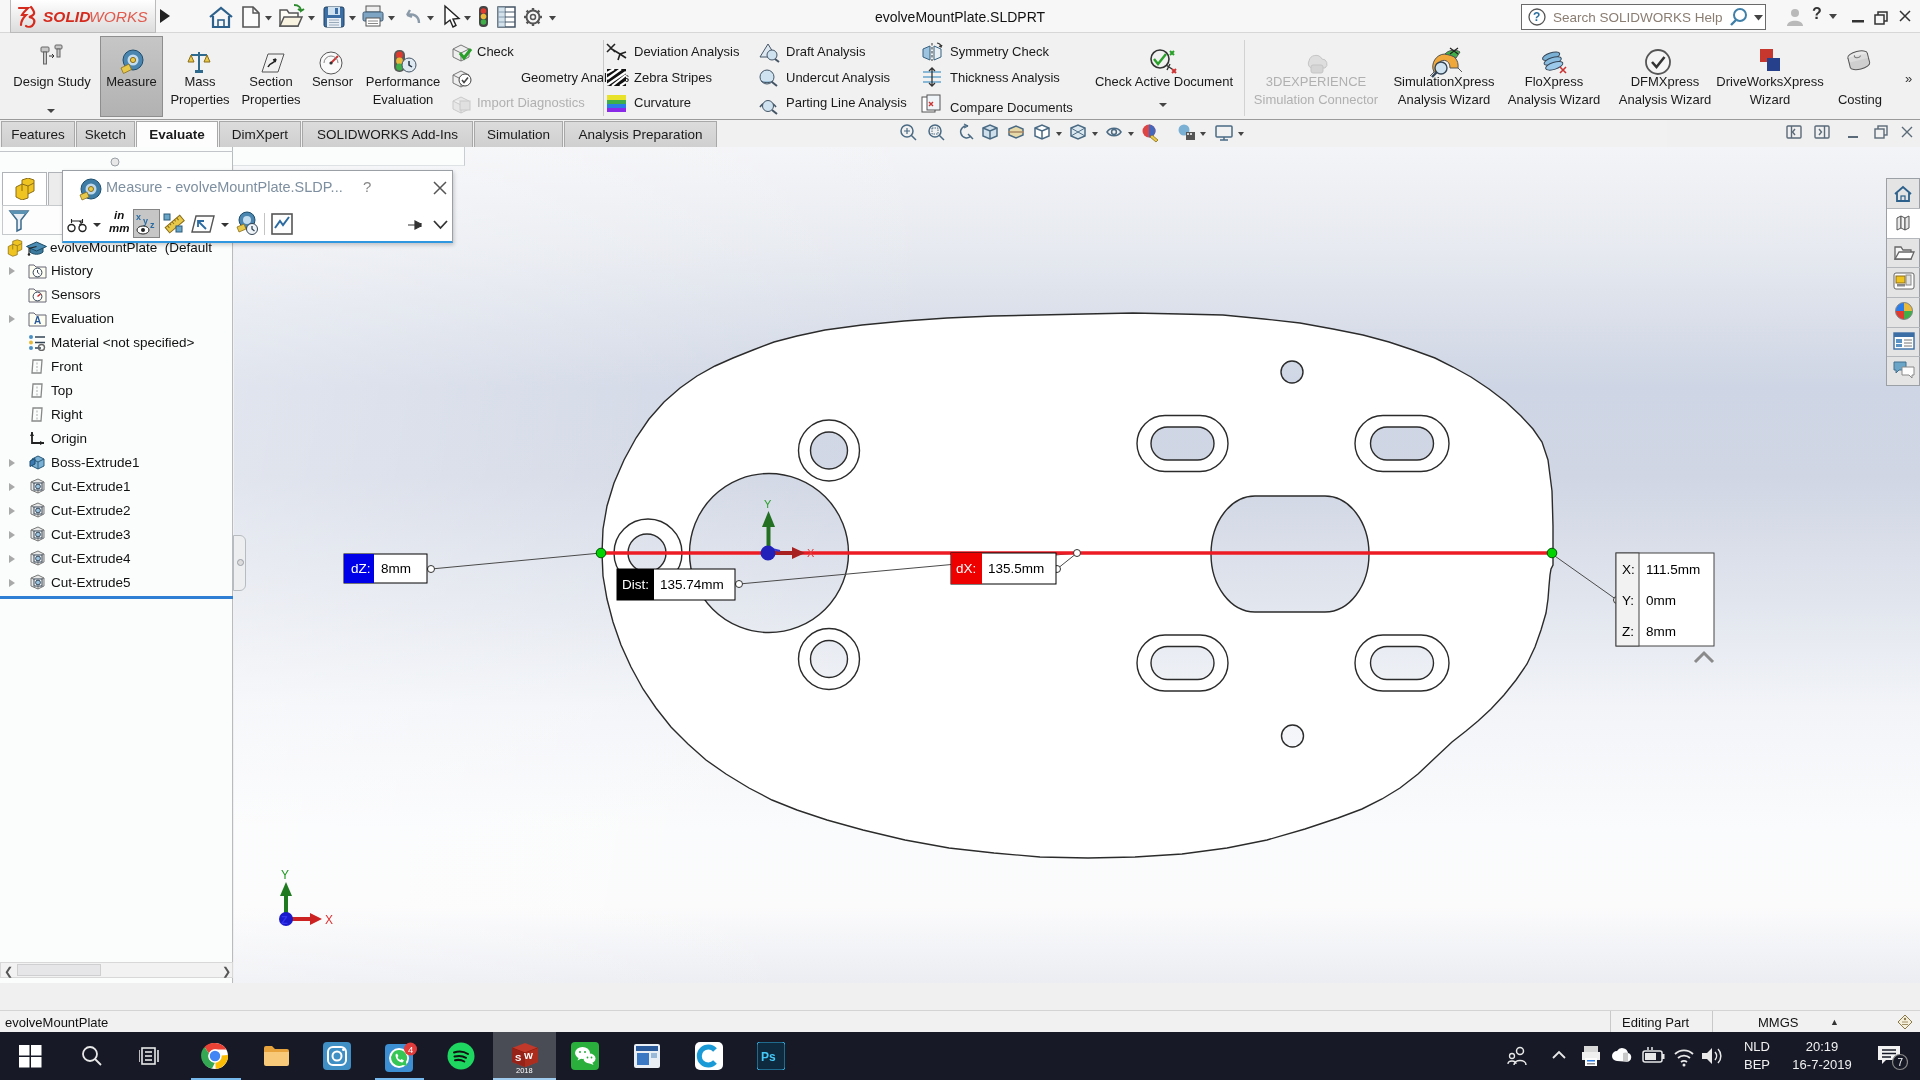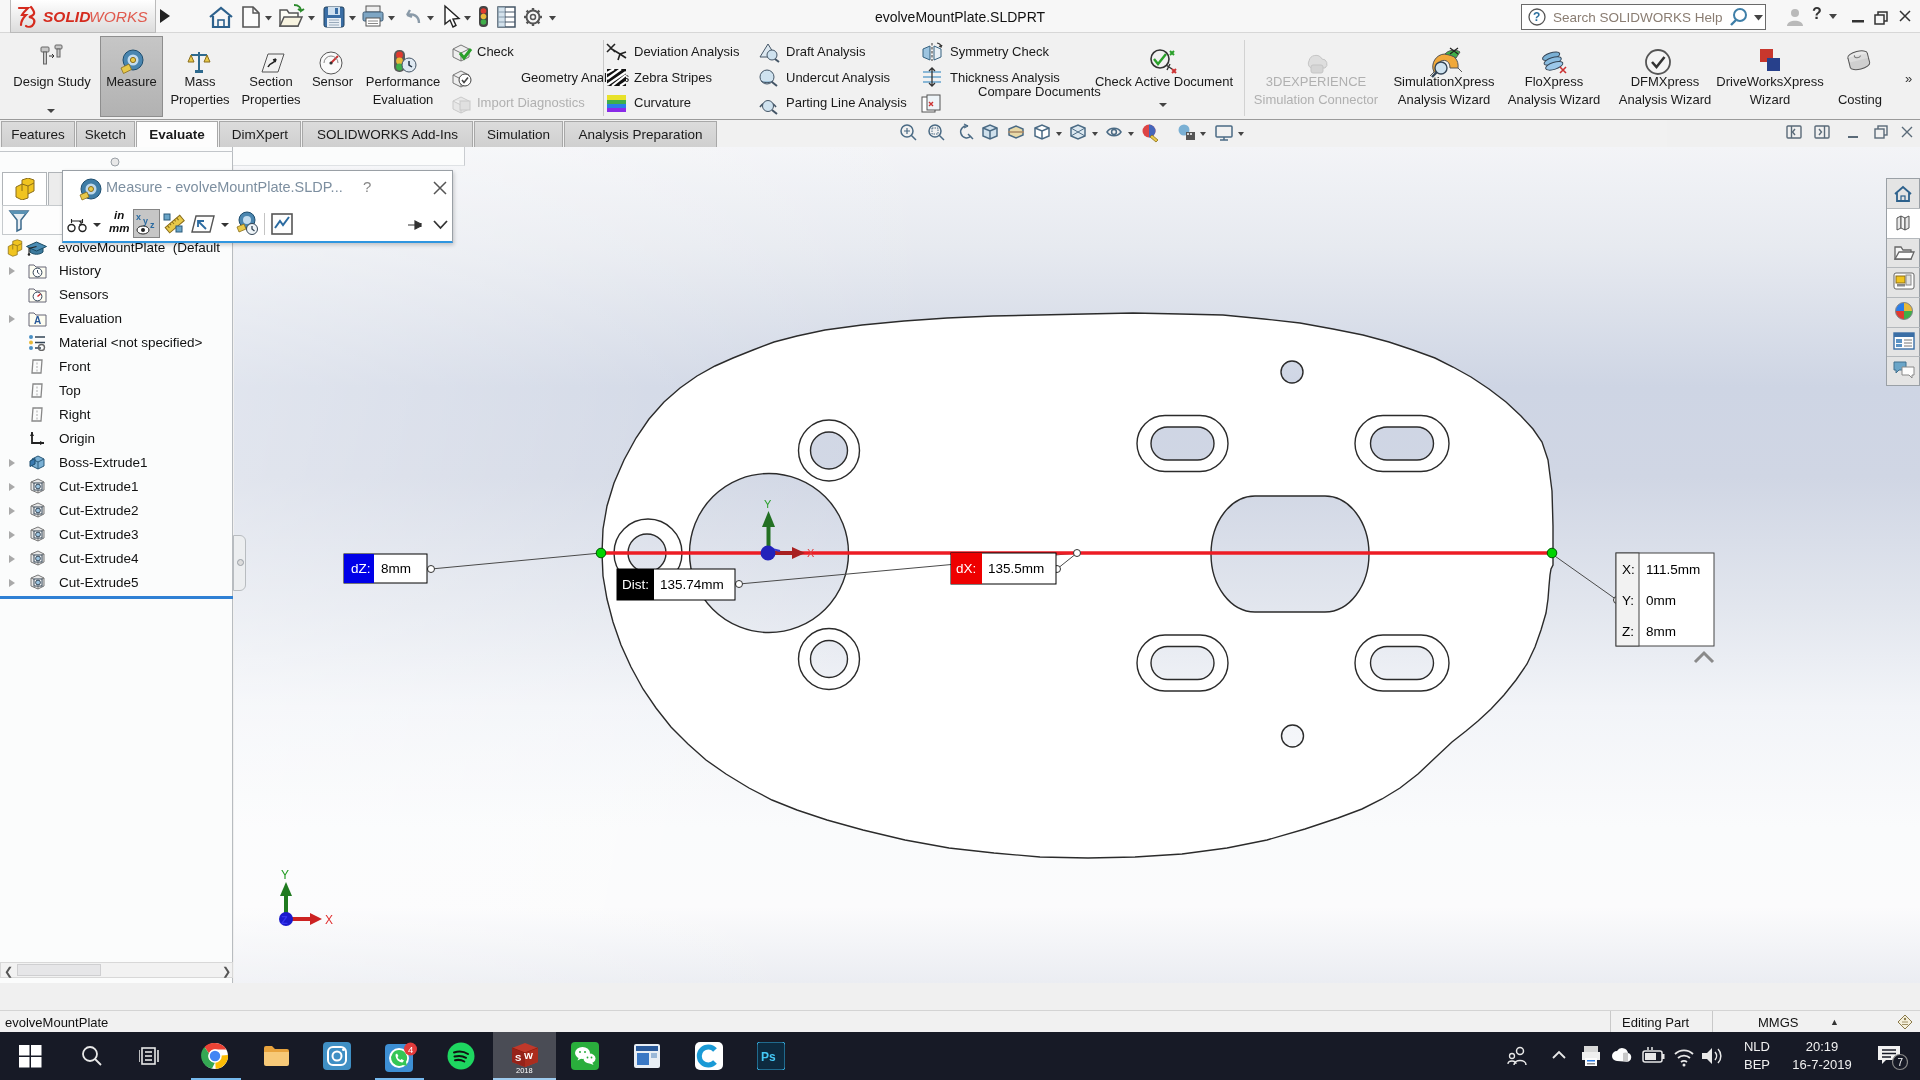--- a/index.html
+++ b/index.html
@@ -22,21 +22,21 @@
 .tab { position:absolute; top:1px; height:26px; background:linear-gradient(180deg,#dcdcdc,#cfcfcf); border:1px solid #a8a8a8; border-bottom:none; font-size:13.5px; color:#1a1a1a; text-align:center; line-height:25px; }
 .tab.active { background:#fdfdfd; font-weight:bold; height:27px; }
 
 #panel { position:absolute; left:0; top:147px; width:233px; height:836px; background:#fbfcfc; border-right:1px solid #b8bcc0; }
 #viewport { position:absolute; left:234px; top:147px; width:1686px; height:836px;
   background:
    linear-gradient(100deg, rgba(255,255,255,0.40) 0%, rgba(255,255,255,0) 40%),
    linear-gradient(180deg,#f3f4f7 0px,#e7eaf0 100px,#ced5e4 240px,#d0d6e4 330px,#e2e6ee 460px,#f2f4f8 560px,#fafbfc 680px,#fbfbfc 760px,#ebedf2 836px);
 }
 .treerow { position:absolute; left:0; width:233px; height:24px; font-size:13.5px; color:#111; }
-.treerow span.txt { position:absolute; left:51px; top:4px; white-space:nowrap;margin-left:8px; }
+.treerow span.txt { position:absolute; left:51px; top:4px; white-space:nowrap; }
 .tri { position:absolute; left:9px; top:8px; width:0; height:0; border-top:4.5px solid transparent; border-bottom:4.5px solid transparent; border-left:6px solid #a9a9a9; }
 
 #mdialog { position:absolute; left:62px; top:170px; width:391px; height:73px; background:#fff; border:1px solid #9aa0a6; border-bottom:2px solid #2f96e0; box-shadow:1px 2px 4px rgba(0,0,0,0.2); }
 
 #bottabs { position:absolute; left:0; top:983px; width:1920px; height:27px; background:#f4f4f4; border-top:1px solid #c9c9c9; }
 .btab { position:absolute; top:0px; height:27px; border:1px solid #9a9a9a; border-top:none; background:linear-gradient(180deg,#dcdcdc,#cfcfcf); font-size:13.5px; color:#111; text-align:center; line-height:26px; }
 .btab.active { background:#fdfdfd; font-weight:bold; }
 #statusbar { position:absolute; left:0; top:1010px; width:1920px; height:22px; background:#f1f1f1; border-top:1px solid #d4d4d4; font-size:13px; color:#111; }
 
 #taskbar { position:absolute; left:0; top:1032px; width:1920px; height:48px; background:#171a26; }
@@ -172,21 +172,21 @@
   <div class="rlabel" style="left:477px;top:36px;margin-left:44px;">Geometry Analysis</div>
   <div class="rlabel rgray" style="left:477px;top:61px;">Import Diagnostics</div>
   <div class="rlabel" style="left:634px;top:10px;">Deviation Analysis</div>
   <div class="rlabel" style="left:634px;top:36px;">Zebra Stripes</div>
   <div class="rlabel" style="left:634px;top:61px;">Curvature</div>
   <div class="rlabel" style="left:786px;top:10px;">Draft Analysis</div>
   <div class="rlabel" style="left:786px;top:36px;">Undercut Analysis</div>
   <div class="rlabel" style="left:786px;top:61px;">Parting Line Analysis</div>
   <div class="rlabel" style="left:950px;top:10px;">Symmetry Check</div>
   <div class="rlabel" style="left:950px;top:36px;">Thickness Analysis</div>
-  <div class="rlabel" style="left:950px;top:50px;margin-left:28px;">Compare Documents</div>
+  <div class="rlabel" style="left:950px;top:66px;">Compare Documents</div>
   <div class="rcaret" style="left:1159px;top:70px;"></div>
   <div class="rlabel" style="left:1091px;top:40px;width:146px;">Check Active Document</div>
   <div class="rsep" style="left:1244px;top:7px;height:76px;"></div>
   <div class="rsep" style="left:603px;top:7px;height:76px;background:#c8c8c8;"></div>
   <div class="rlabel rgray" style="left:1250px;top:40px;width:132px;">3DEXPERIENCE<br>Simulation Connector</div>
   <div class="rlabel" style="left:1390px;top:40px;width:108px;">SimulationXpress<br>Analysis Wizard</div>
   <div class="rlabel" style="left:1502px;top:40px;width:104px;">FloXpress<br>Analysis Wizard</div>
   <div class="rlabel" style="left:1615px;top:40px;width:100px;">DFMXpress<br>Analysis Wizard</div>
   <div class="rlabel" style="left:1712px;top:40px;width:116px;">DriveWorksXpress<br>Wizard</div>
   <div class="rlabel" style="left:1830px;top:58px;width:60px;">Costing</div>

